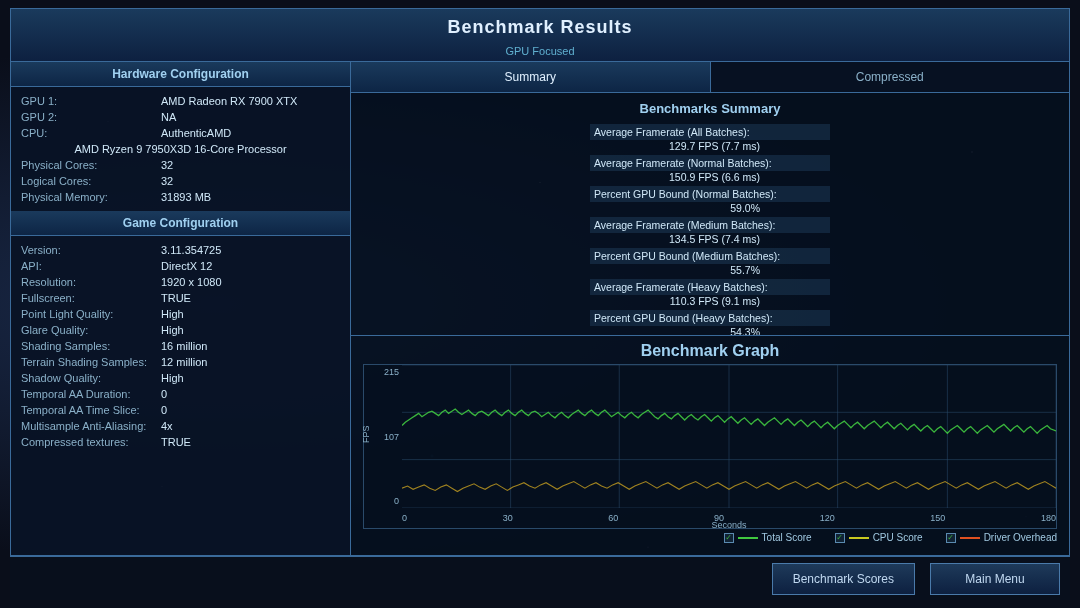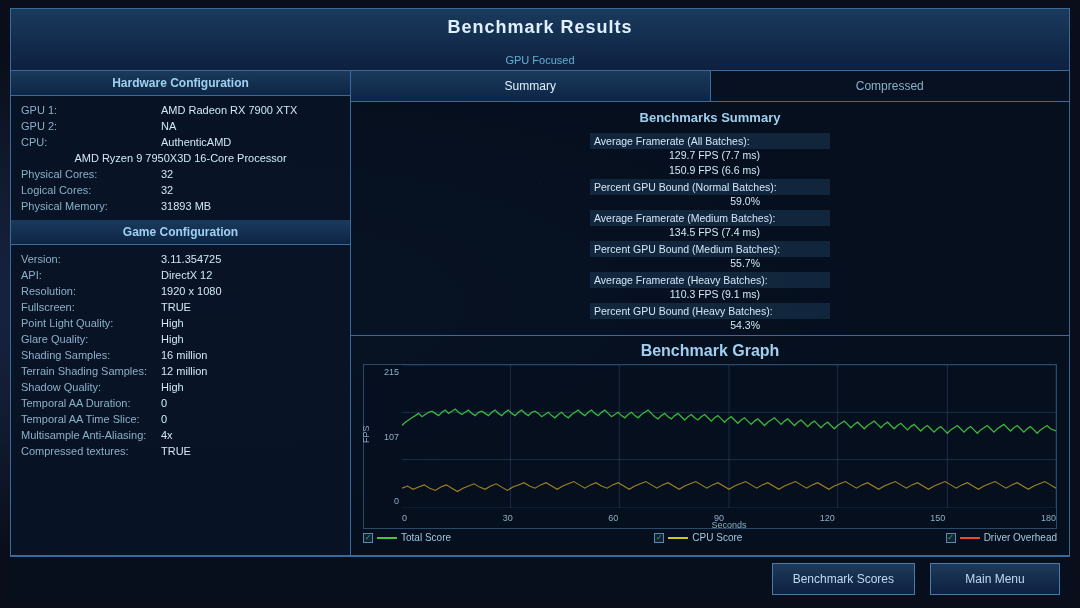--- a/index.html
+++ b/index.html
@@ -57,21 +57,21 @@
     }
     .title-main {
       color: #e0f0ff;
       font-size: 18px;
       font-weight: bold;
       letter-spacing: 1px;
     }
     .title-sub {
       color: #60b0d0;
       font-size: 11px;
-      margin-top: 16px;
+      margin-top: 7px;
     }
 
     
     .content-area {
       display: flex;
       flex: 1;
       border: 1px solid #3a6a9a;
       background: rgba(5, 15, 30, 0.85);
       overflow: hidden;
     }
@@ -246,22 +246,22 @@
       align-items: center;
     }
     .graph-x-label {
       color: #8ab0c8;
       font-size: 9px;
     }
 
     
     .graph-legend {
       display: flex;
-      justify-content: space-between;
-      gap: 8px;
+      justify-content: flex-end;
+      gap: 23px;
       margin-top: 3px;
     }
     .legend-item {
       display: flex;
       align-items: center;
       gap: 4px;
       font-size: 10px;
       color: #a0c8e0;
     }
     .legend-checkbox {
@@ -427,20 +427,21 @@
         <div class="benchmarks-title">Benchmarks Summary</div>
         <div id="bench-rows">
             <div class="bench-row">
               <div class="bench-label">Average Framerate (All Batches):</div>
               <div class="bench-bar-container">
                 <div class="bench-bar" style="width: 83%; background: rgb(74, 159, 212);"></div>
               </div>
               <div class="bench-value">129.7 FPS (7.7 ms)</div>
             </div>
             <div class="bench-row">
+              <div class="bench-label">Average Framerate (Normal Batches):</div>
               <div class="bench-bar-container">
                 <div class="bench-bar" style="width: 96%; background: rgb(74, 159, 212);"></div>
               </div>
               <div class="bench-value">150.9 FPS (6.6 ms)</div>
             </div>
             <div class="bench-row">
               <div class="bench-label">Percent GPU Bound (Normal Batches):</div>
               <div class="bench-bar-container">
                 <div class="bench-bar" style="width: 59%; background: rgb(200, 200, 32);"></div>
               </div>

